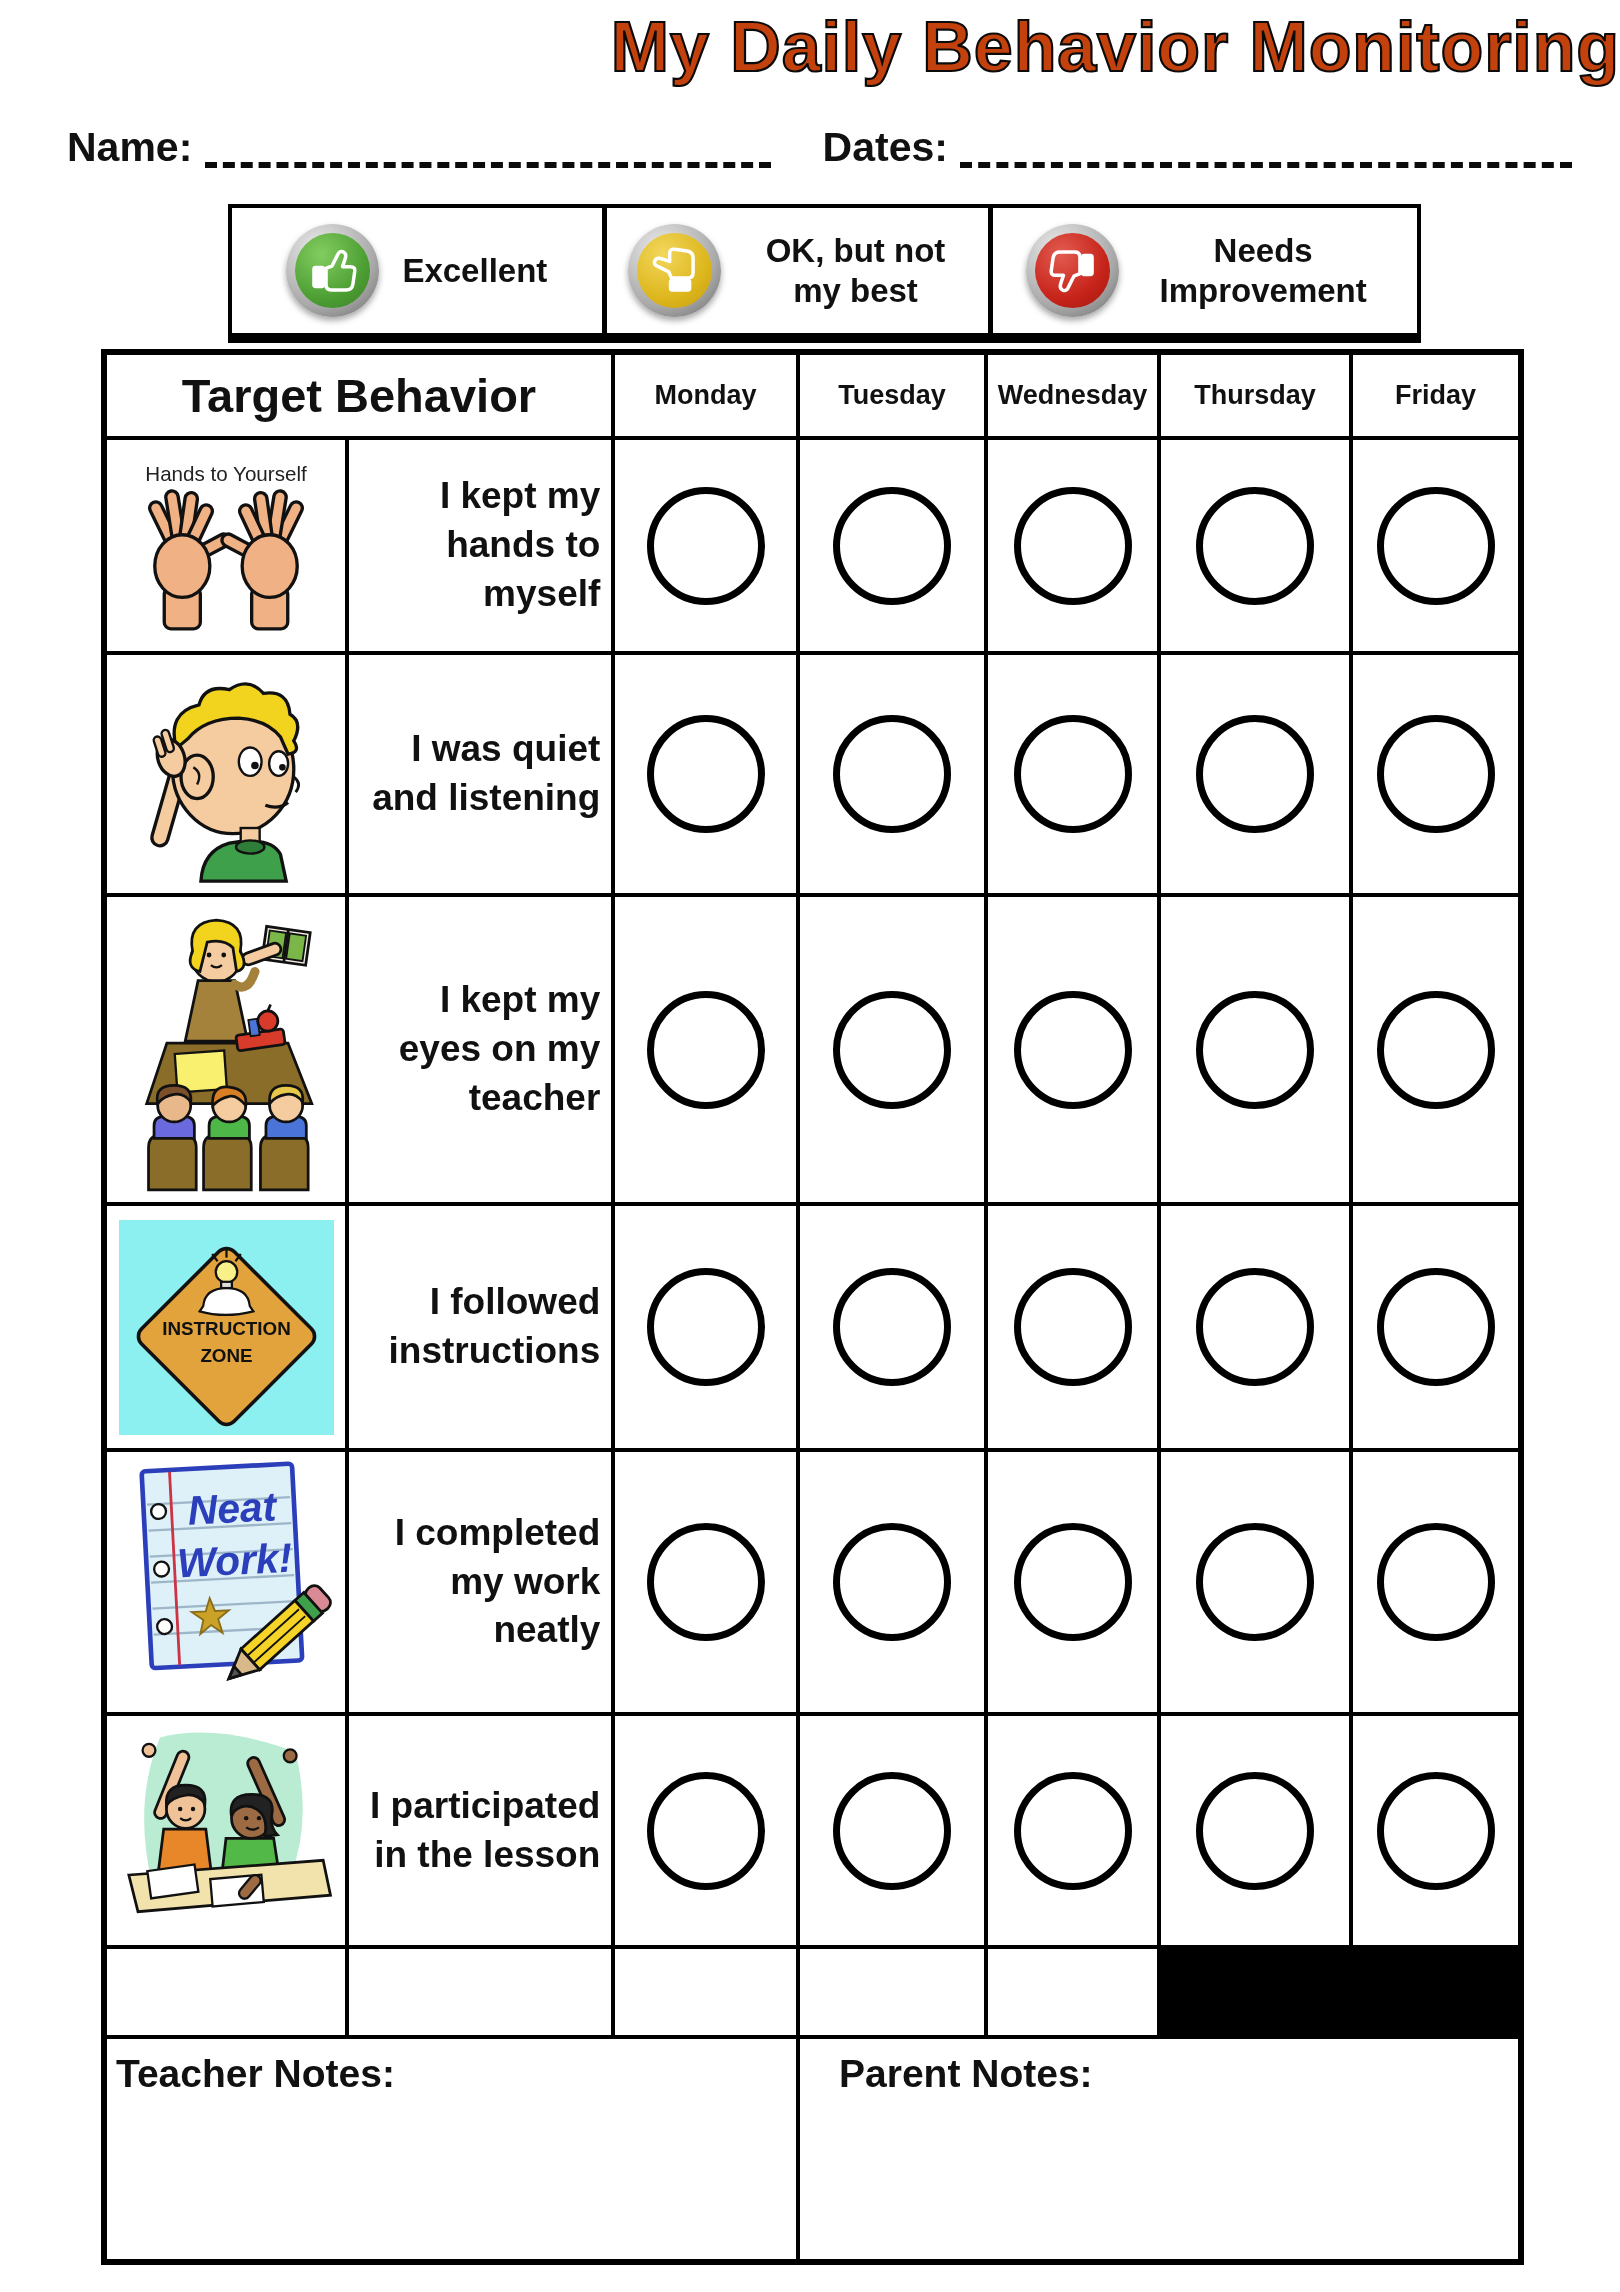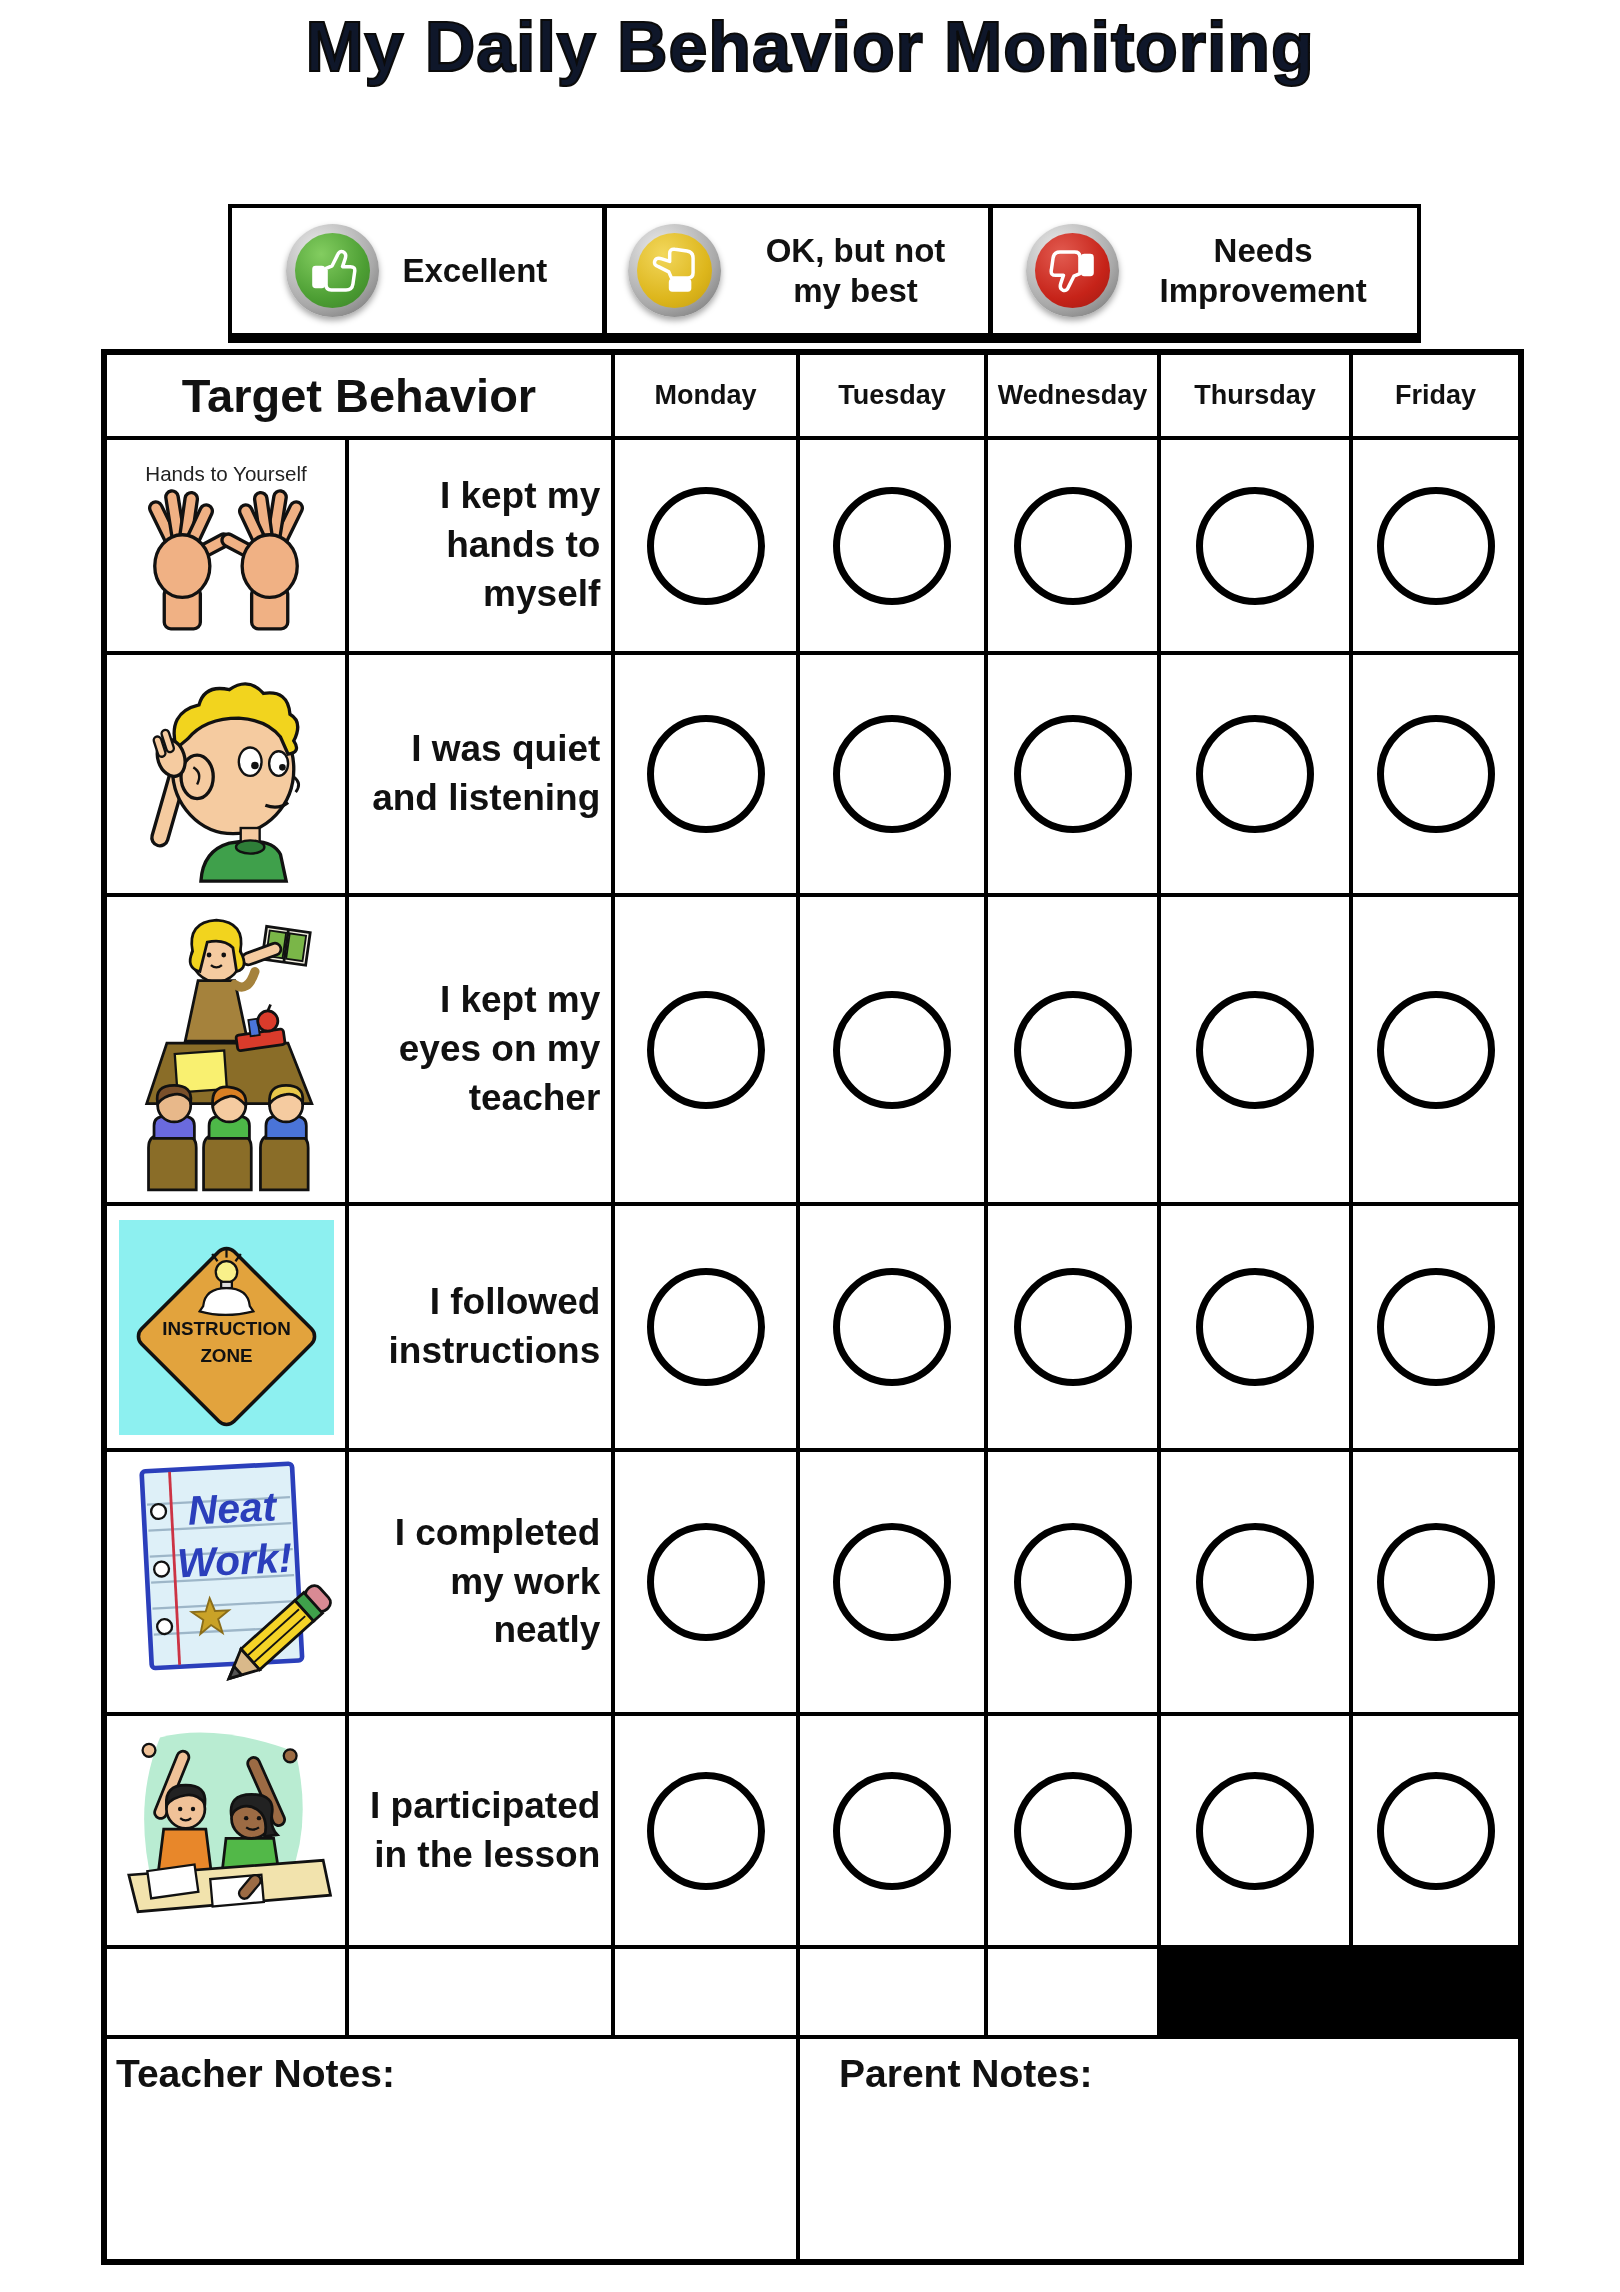--- a/index.html
+++ b/index.html
@@ -1,20 +1,20 @@
 <!DOCTYPE html>
 <html style="font-size:14.3px"><head>
 <meta charset="utf-8">
 <style>
   html,body{margin:0;padding:0;background:#fff;}
   .page{position:relative;width:1620px;height:2293px;background:#fff;overflow:hidden;
         font-family:"Liberation Sans",sans-serif;color:#111;}
   
-  .title{position:absolute;top:7.2px;left:0;width:100%;text-align:center;
-         font-size:70px;font-weight:bold;letter-spacing:0.9px;color:#0f172a;
+  .title{position:absolute;top:7.2px;left:0;width:100%;text-align:right;
+         font-size:70px;font-weight:bold;letter-spacing:0.9px;color:#c2410c;
          -webkit-text-stroke:2.2px #0b0b0b;}
   
   .nd-row{position:absolute;top:127px;left:67px;width:1505px;display:flex;align-items:flex-end;}
   .nd-lbl{font-size:41px;font-weight:bold;line-height:1;}
   .dashline{border-bottom:6.3px dashed #0b0b0b;height:34px;}
   .dash-name{width:580px;margin-left:12.5px;}
   .dash-dates{width:627px;margin-left:12.5px;}
   .dates-lbl{margin-left:52px;}
   
   .legend{position:absolute;left:228px;top:204px;width:1185px;height:125px;
@@ -50,20 +50,26 @@
   .pnotes{padding-left:39px;}
   svg text{font-family:"Liberation Sans",sans-serif;}
 </style>
 </head>
 <body>
 
 <div class="page">
 
   <div class="title">My Daily Behavior Monitoring</div>
 
+  <div class="nd-row">
+    <span class="nd-lbl">Name:</span>
+    <div class="dashline dash-name"></div>
+    <span class="nd-lbl dates-lbl">Dates:</span>
+    <div class="dashline dash-dates"></div>
+  </div>
 
   <div class="legend">
     <div class="legend-cell lc1">
       <div class="thumb-btn t-green">
         <div class="thumb-inner">
           <svg width="52" height="52" viewBox="0 0 60 60">
             <g stroke="#fff" stroke-width="4" fill="none" stroke-linejoin="round" stroke-linecap="round">
               <rect x="8" y="26" width="11" height="22" rx="2" fill="#fff" stroke="#fff"></rect>
               <path d="M22 48 V27 l7 -3 6 -12 q2 -6 7 -4 4 2 2 8 l-3 9 h9 q6 0 5 6 l-2 14 q-1 7 -8 7 h-17 q-6 0 -6 -6 z"></path>
             </g>

